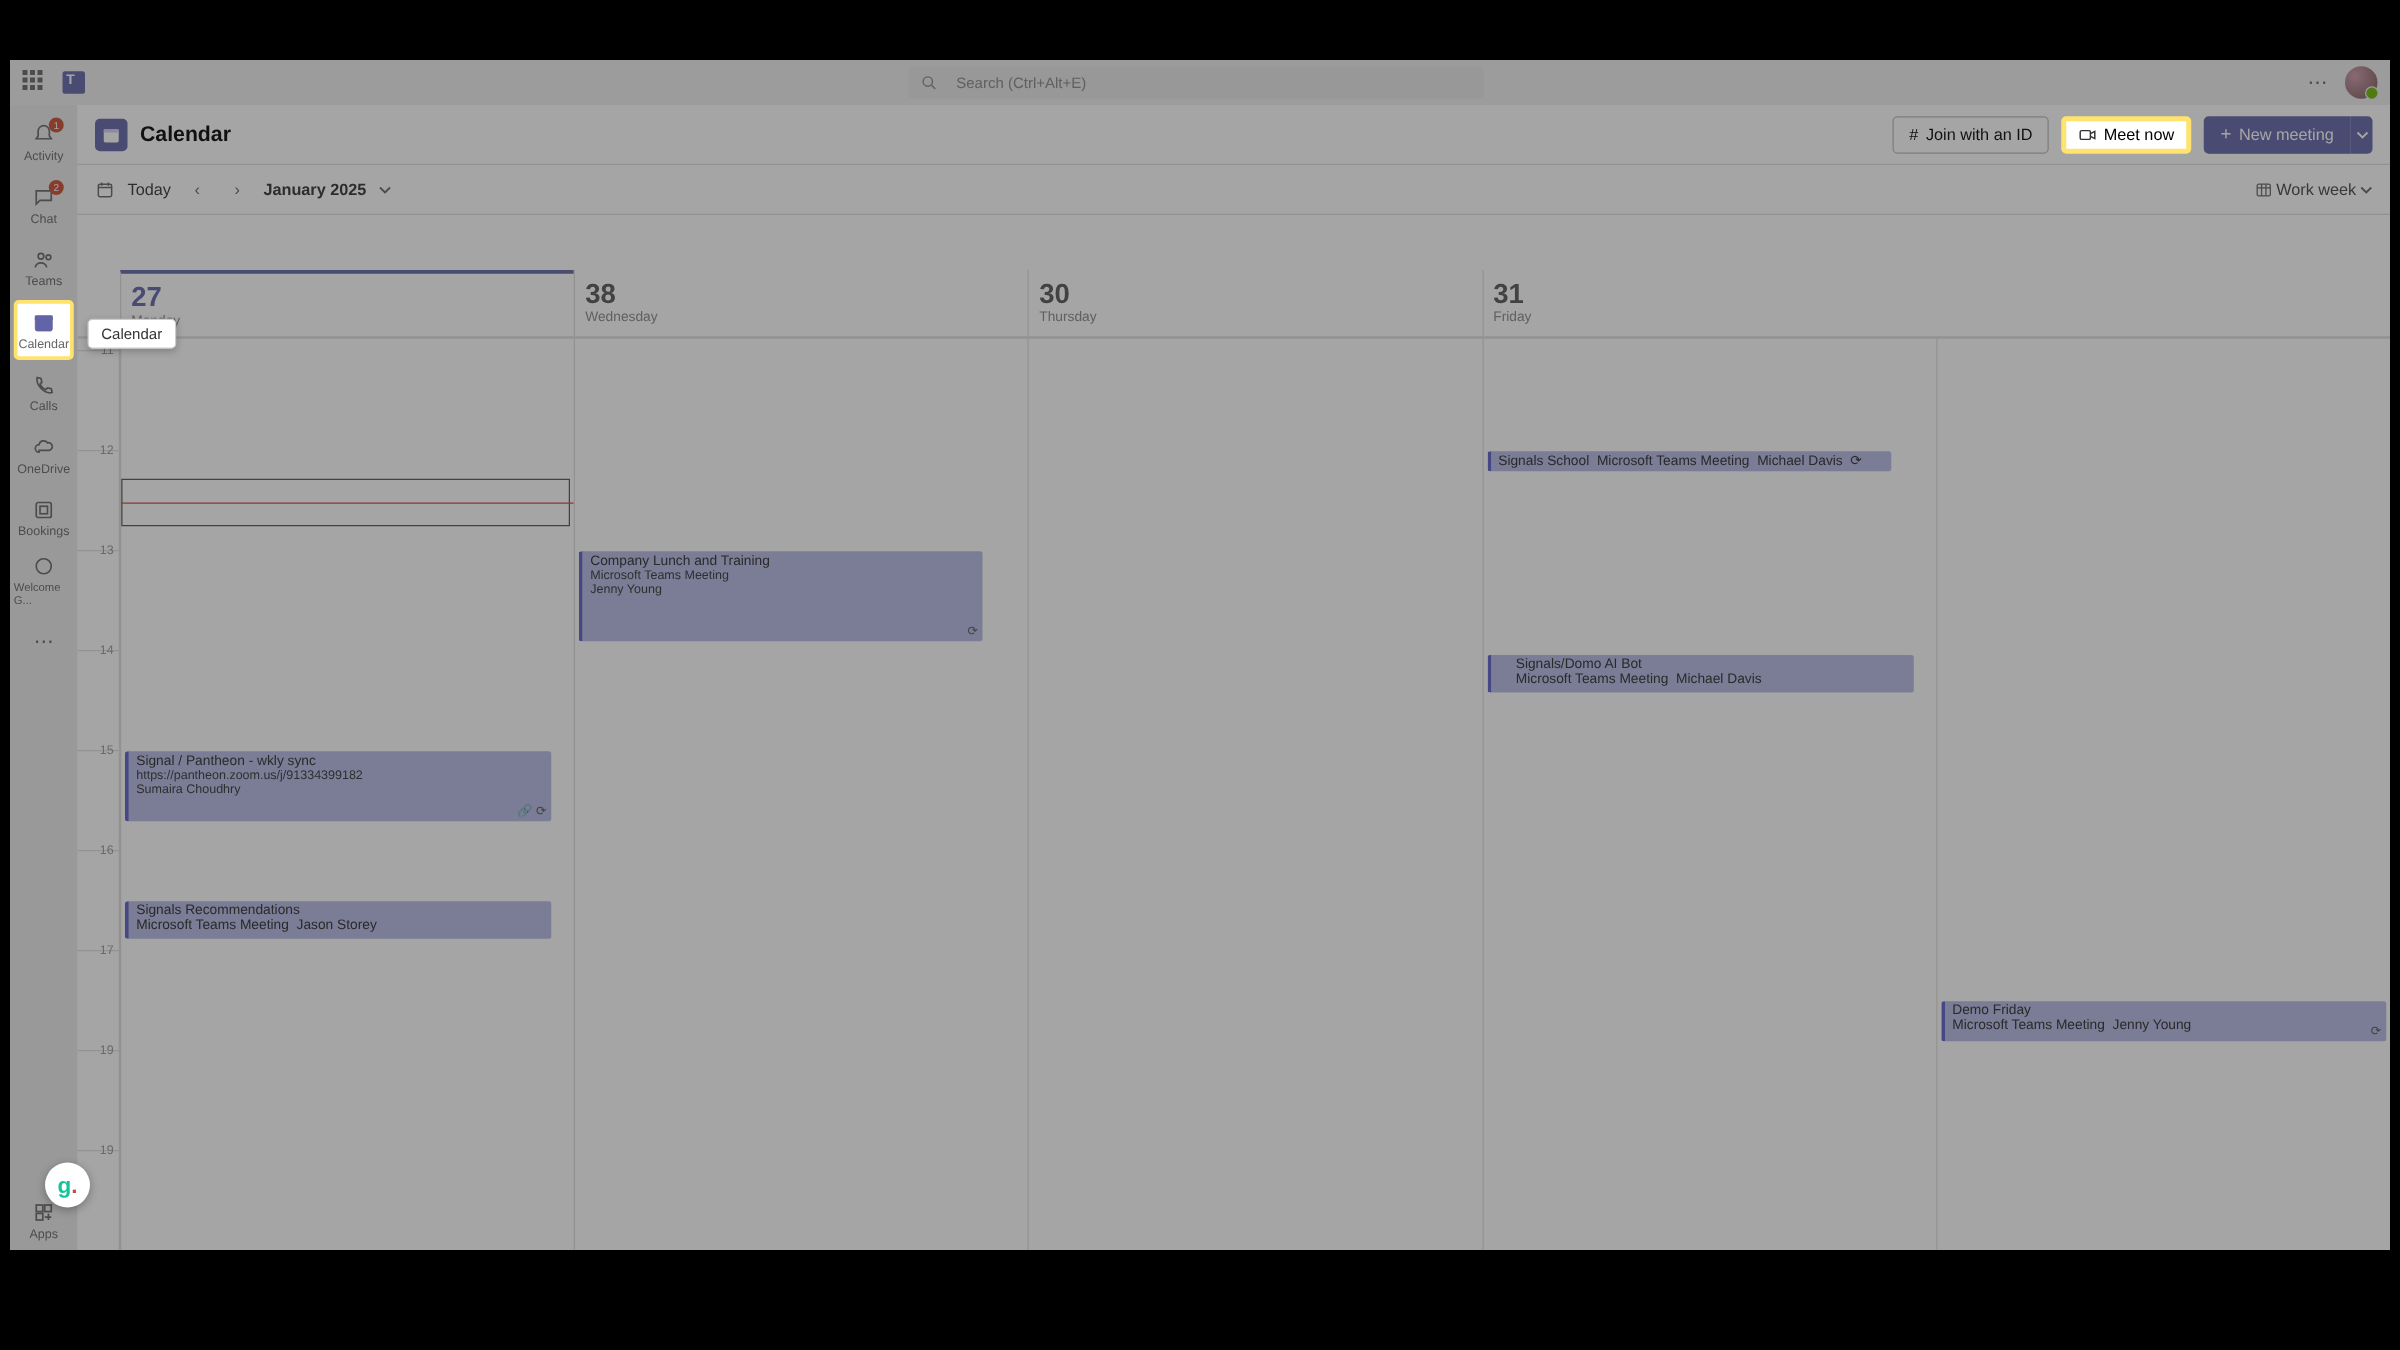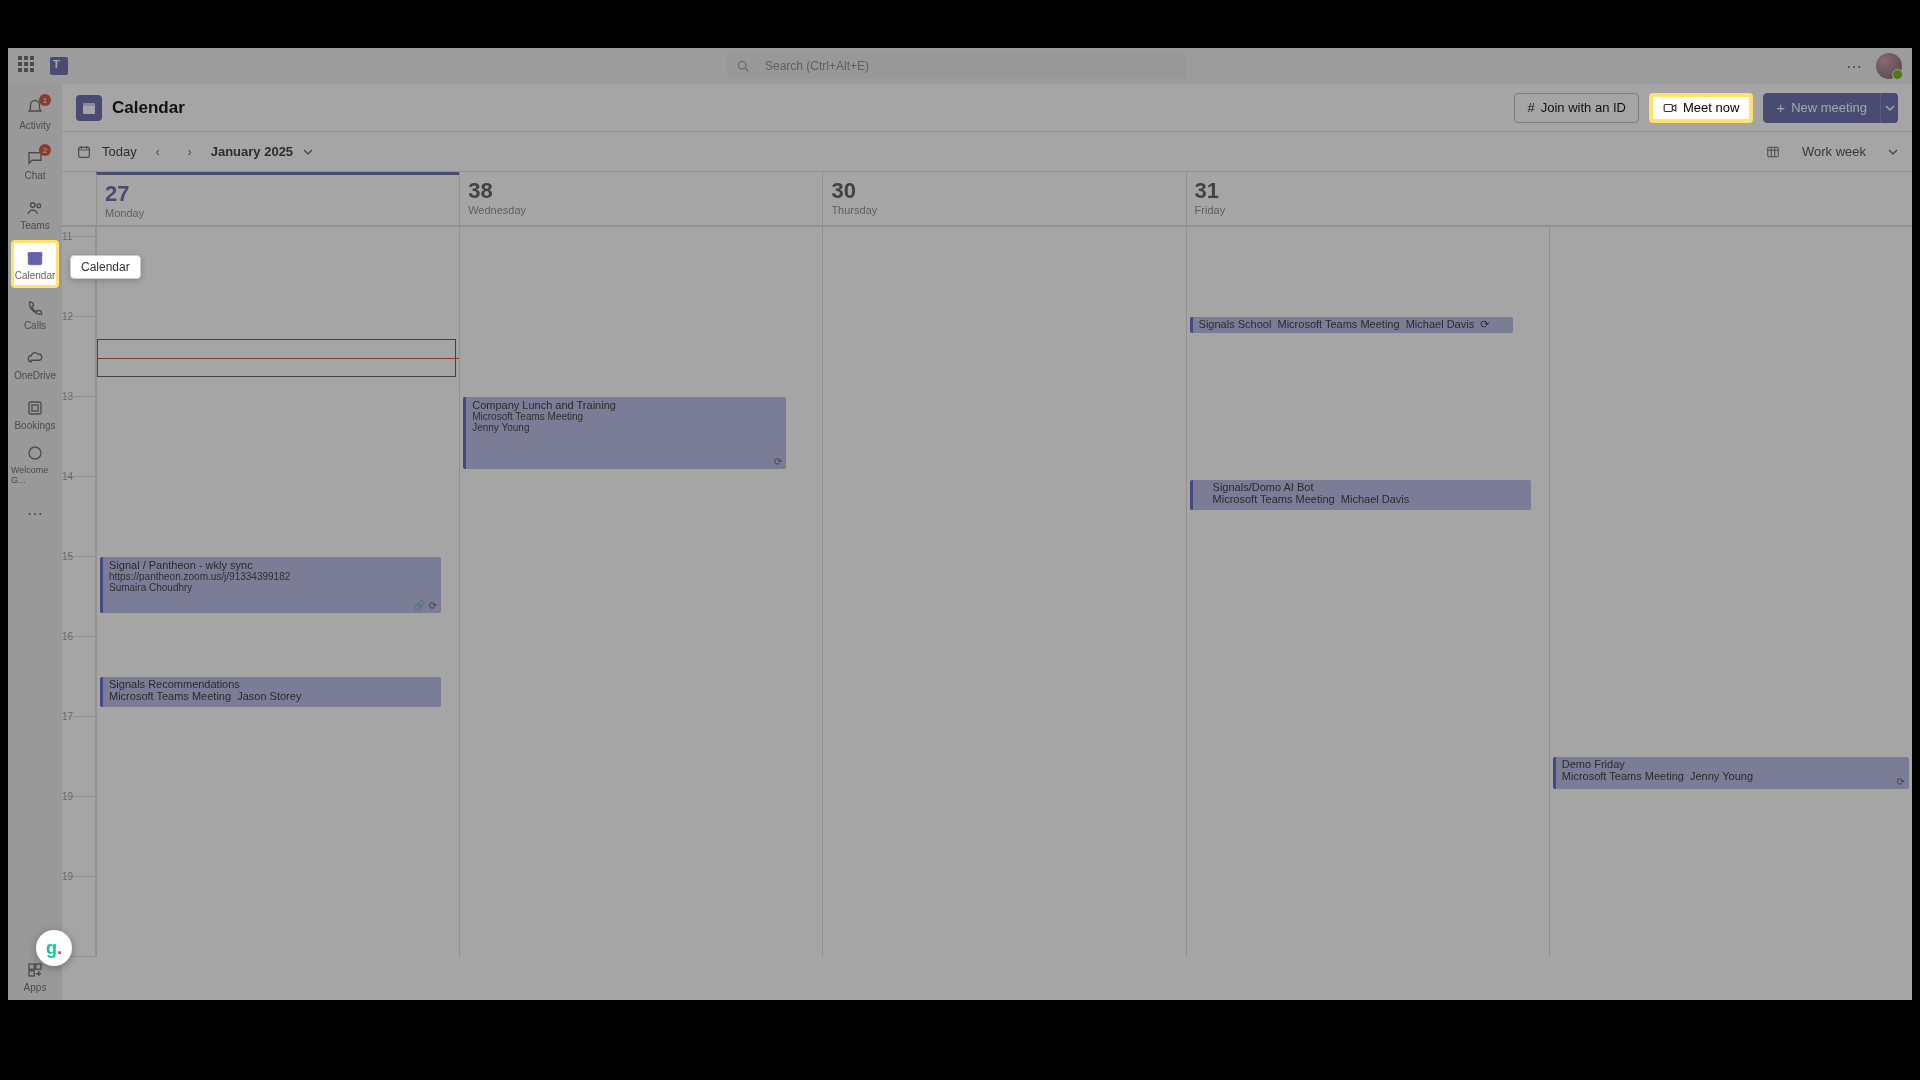--- a/index.html
+++ b/index.html
@@ -82,36 +82,36 @@
   .btn-split-arrow{width:18px;height:30px;background:var(--purple);border-left:1px solid #7d7fb8;display:flex;align-items:center;justify-content:center;border-radius:0 4px 4px 0;}
   .btn-split{display:flex;}
   .btn-split .btn{border-radius:4px 0 0 4px;}
 
   .subheader {
     height: 40px; display:flex; align-items:center; padding:0 14px; border-bottom:1px solid var(--border); gap:10px; font-size:13px; color:var(--text);
   }
   .subheader .spacer{flex:1;}
   .nav-arrow{width:22px;height:22px;display:flex;align-items:center;justify-content:center;cursor:pointer;color:#666;}
   .date-label{font-weight:600;}
-  .view-toggle{display:flex;align-items:center;gap:22px;cursor:pointer;color:#444;}
+  .view-toggle{display:flex;align-items:center;gap:3px;cursor:pointer;color:#444;}
 
   
   .grid { flex:1; overflow:hidden; position:relative; }
   .day-headers { display:grid; grid-template-columns: 34px repeat(5,1fr); border-bottom:2px solid var(--border); }
-  .day-header { padding:6px 8px; border-left:1px solid var(--border); }
+  .day-header { padding:6px 8px; border-left:1px solid var(--border);margin-top:44px; }
   .day-header:first-child{border-left:none;}
   .day-header.today{border-top:3px solid var(--purple);}
   .day-num { font-size:22px; font-weight:600; color:#555; }
   .day-header.today .day-num{color:var(--purple);}
   .day-name { font-size:11px; color:#888; }
 
   .time-grid { display:grid; grid-template-columns: 34px repeat(5,1fr); position:relative; }
   .time-col { border-right:1px solid var(--border); }
   .hour-row { height:80px; border-bottom:1px solid var(--border); }
-  .time-label { font-size:10px; color:#999; padding-right:4px; position:relative; top:-6px; }
+  .time-label { font-size:10px; color:#999; text-align:right; padding-right:4px; position:relative; top:-6px; }
   .day-col { border-left:1px solid var(--border); position:relative; }
 
   .event {
     position:absolute; left:3px; right:3px; background:var(--event-purple);
     border-left:3px solid var(--event-border); border-radius:2px; padding:2px 6px;
     font-size:11px; color:#2b2b2b; overflow:hidden; cursor:pointer;
   }
   .event .title{font-weight:400;}
   .event .meta{font-size:10px;color:#333;}
   .event.thin{padding:1px 6px;}

